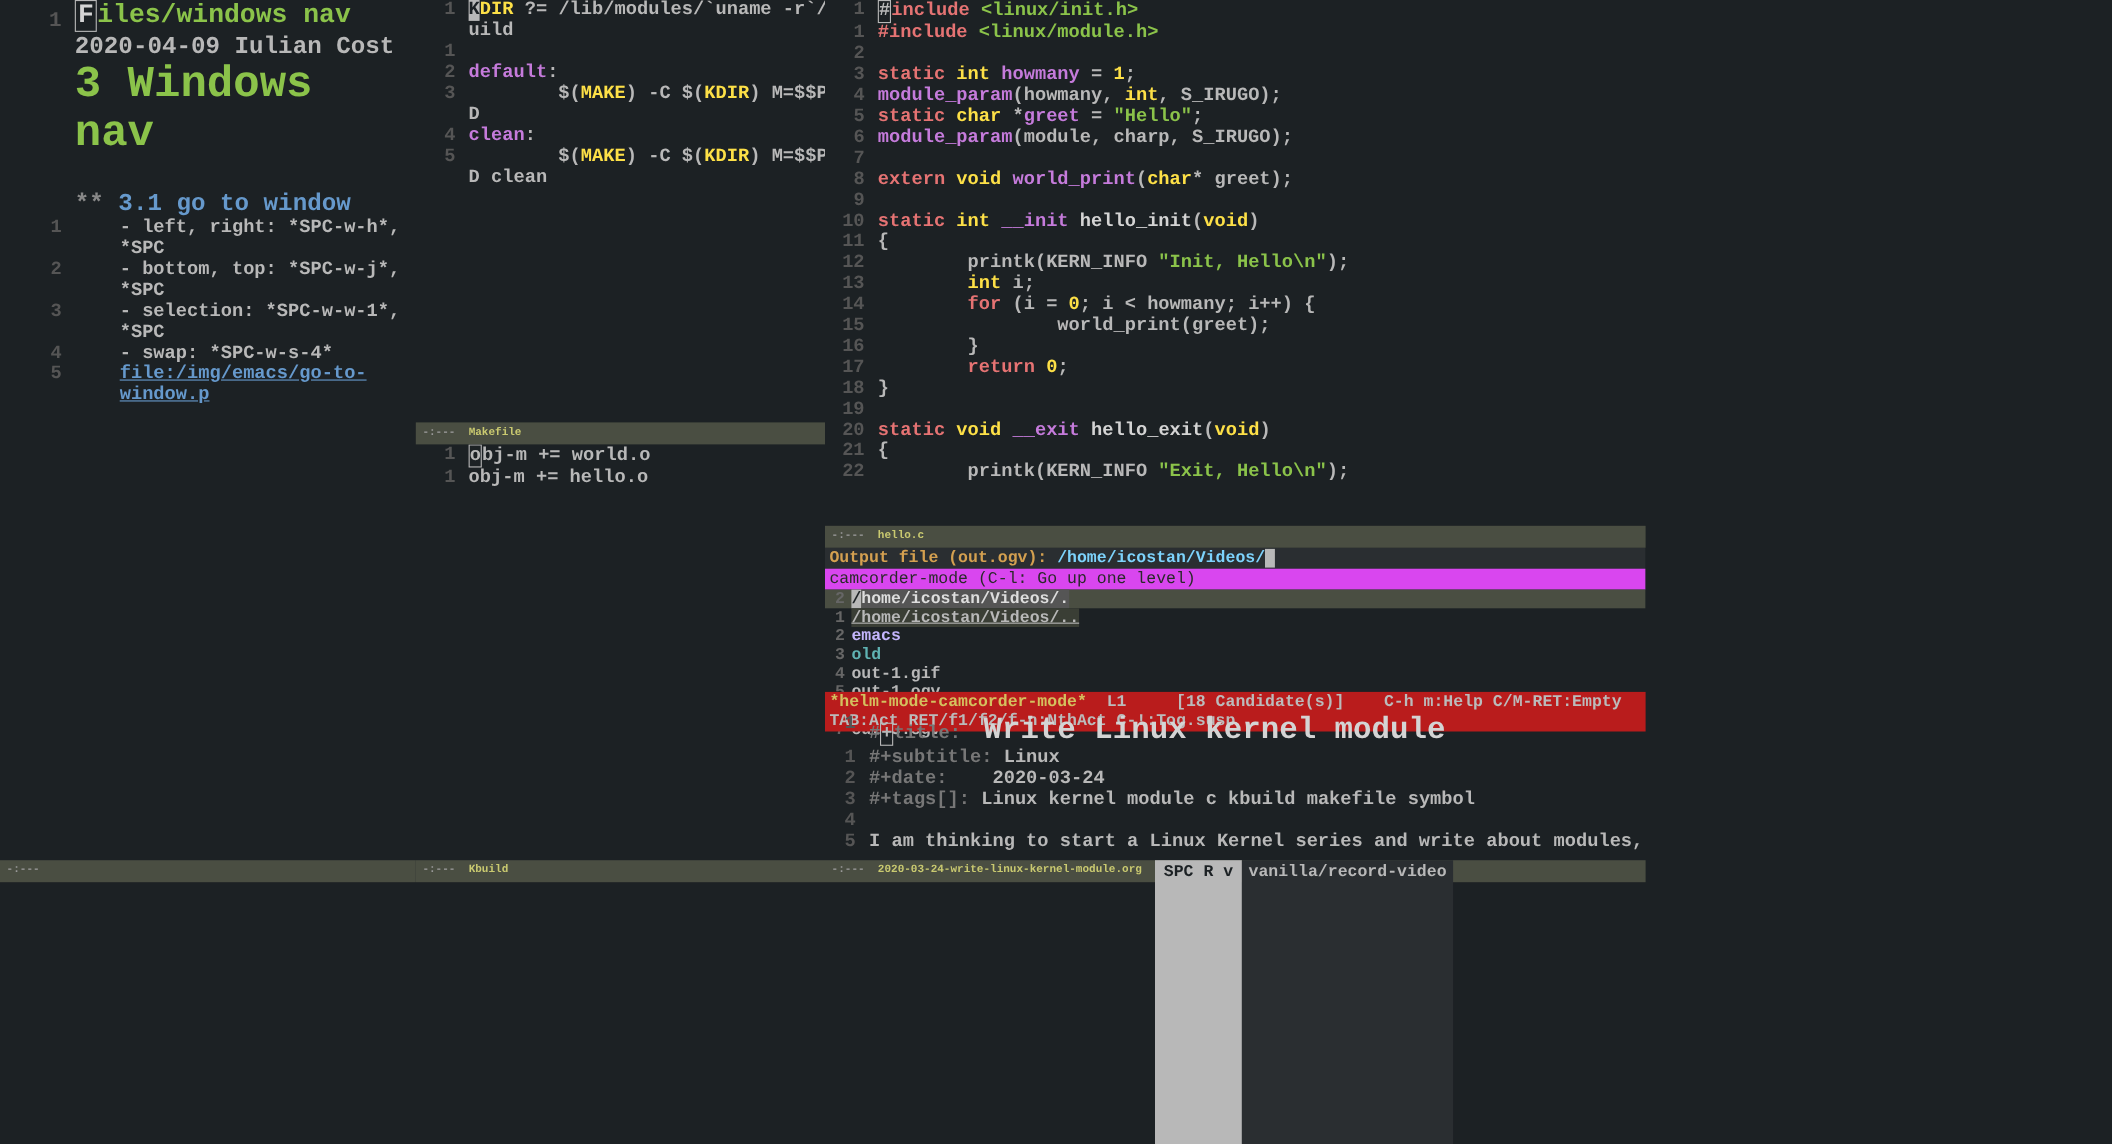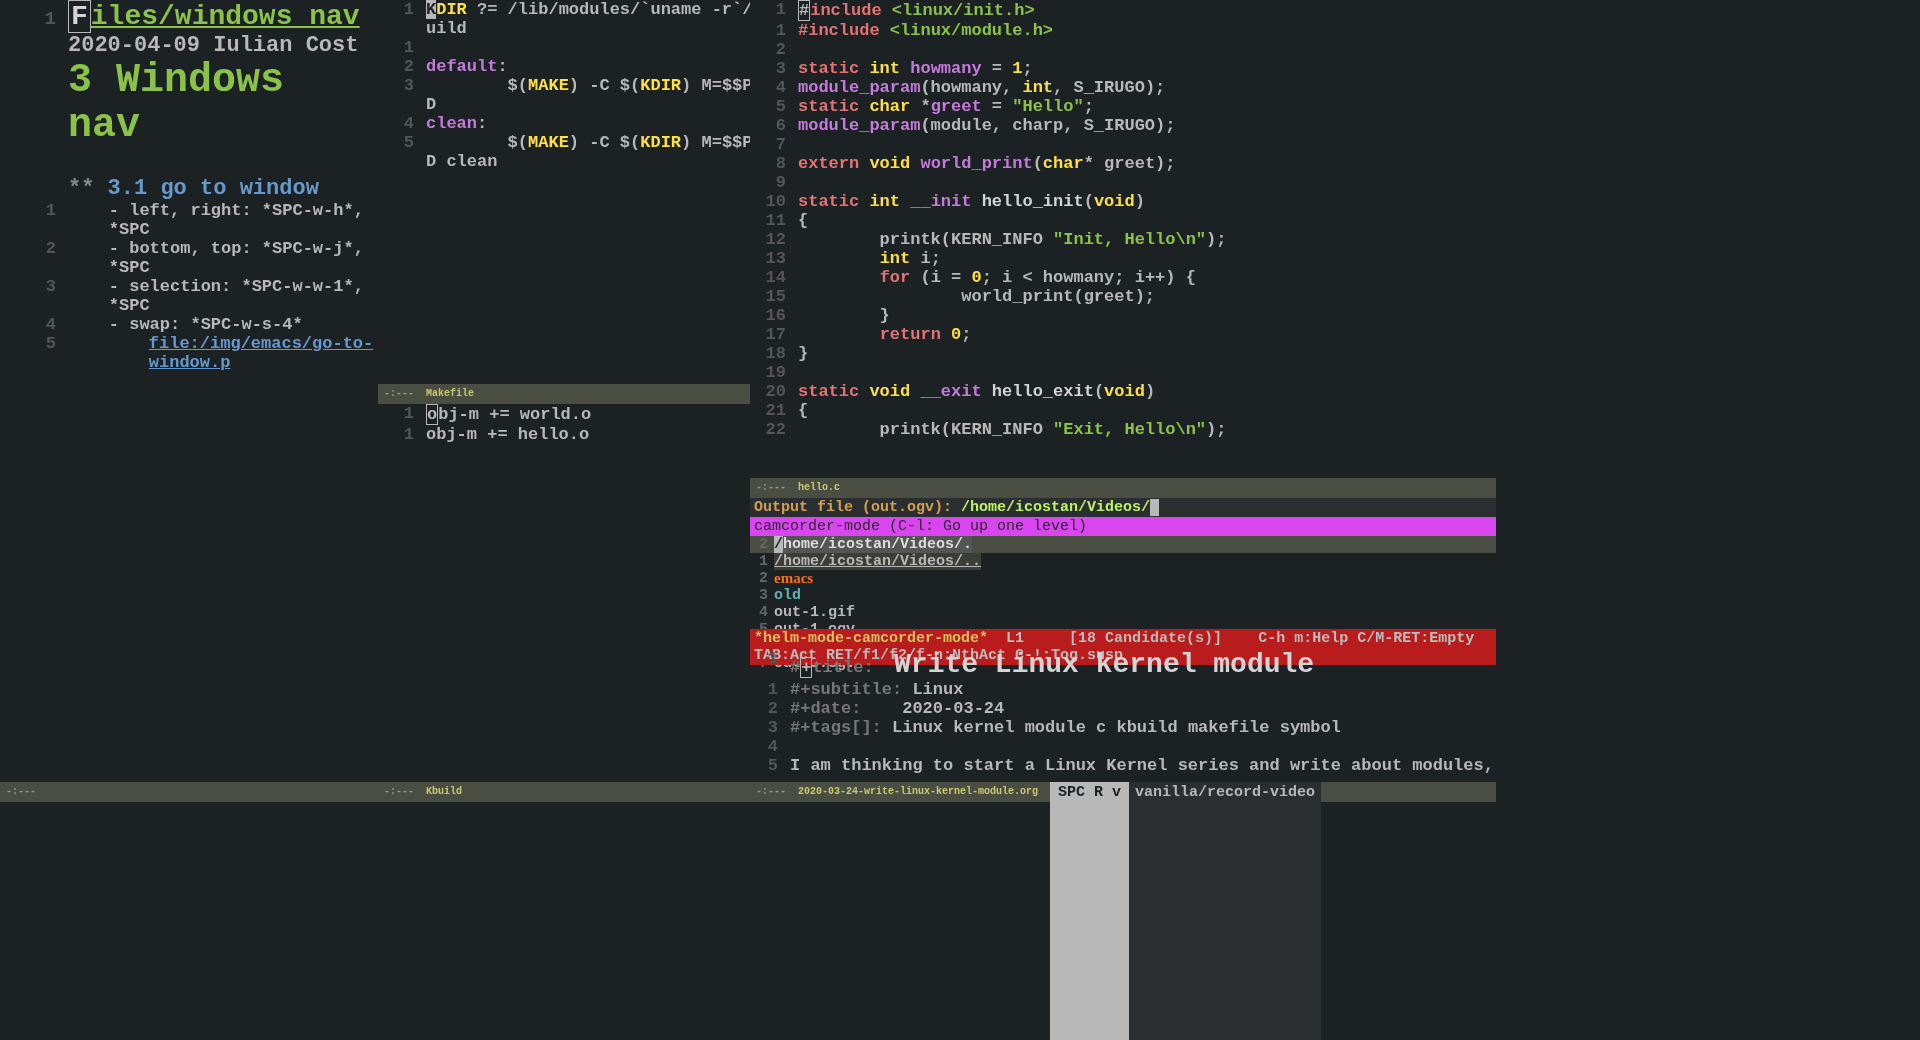--- a/index.html
+++ b/index.html
@@ -11,32 +11,32 @@
   font-weight: bold;
   width: 1920px;
   height: 1040px;
   overflow: hidden;
   position: relative;
 }
 .row { display: flex; }
 .linenum { color: #555; text-align: right; padding-right: 12px; user-select: none; }
 .linenum-col { width: 50px; flex-shrink: 0; }
 .code-line { white-space: pre; }
-.title-big { font-size: 28px; text-decoration: underline; }
+.title-big { font-size: 24px; }
 .title-huge { font-size: 40px; font-weight: bold; }
 .green { color: #8bc34a; }
 .red { color: #e57373; }
 .orange { color: #fde047; }
 .purple { color: #c57bdb; }
 .blue { color: #6699cc; }
 .white { color: #d4d4d4; }
 .gray { color: #888; }
 .dim { color: #777; }
 .text { color: #b8b8b8; }
-.underline-link { color: #6699cc; text-decoration: underline; margin-left: 40px; }
+.underline-link { color: #6699cc; text-decoration: underline; }
 .modeline {
   background: #4a4e42;
   color: #c0c080;
   font-size: 10px;
   padding: 1px 6px;
   height: 20px;
   line-height: 18px;
 }
 .modeline .mstate { color: #999; }
 .modeline .mname { color: #c9c970; }
@@ -292,35 +292,35 @@
         <span class="code-line"><span class="text">        printk(KERN_INFO </span><span class="green">"Exit, Hello\n"</span><span class="text">);</span></span>
       </div>
     </div>
 </div>
 <div class="modeline" style="position:absolute; left:750px; top:478px; width:746px;">
   <span class="mstate">-:---</span>&nbsp;&nbsp;<span class="mname">hello.c</span>
 </div>
 
 <div class="pane" style="left:750px; top:498px; width:746px;">
   <div class="helm-prompt-line">
-    <span style="color:#d4a050;">Output file (out.ogv): </span><span style="color:#bef264;">/home/icostan/Videos/</span><span class="cursor-block" style="width:9px;">&nbsp;</span>
+    <span style="color:#d4a050;">Output file (out.ogv): </span><span style="color:#7dd3fc;">/home/icostan/Videos/</span><span class="cursor-block" style="width:9px;">&nbsp;</span>
   </div>
   <div class="helm-header">camcorder-mode (C-l: Go up one level)</div>
   <div id="helm-candidates">
       <div class="helm-candidate helm-selected">
         <span class="n">2</span>
         <span><span class="cursor-block">/</span><span style="background: rgb(85, 85, 85); color: rgb(221, 221, 221);">home/icostan/Videos/.</span></span>
       </div>
       <div class="helm-candidate">
         <span class="n">1</span>
         <span style="background: rgb(58, 62, 53); text-decoration: underline;">/home/icostan/Videos/..</span>
       </div>
       <div class="helm-candidate">
         <span class="n">2</span>
-        <span style="color: #f97316; font-family: Liberation Serif, serif;">emacs</span>
+        <span style="color: #c4b5fd;">emacs</span>
       </div>
       <div class="helm-candidate">
         <span class="n">3</span>
         <span style="color: rgb(95, 179, 179);">old</span>
       </div>
       <div class="helm-candidate">
         <span class="n">4</span>
         <span>out-1.gif</span>
       </div>
       <div class="helm-candidate">

